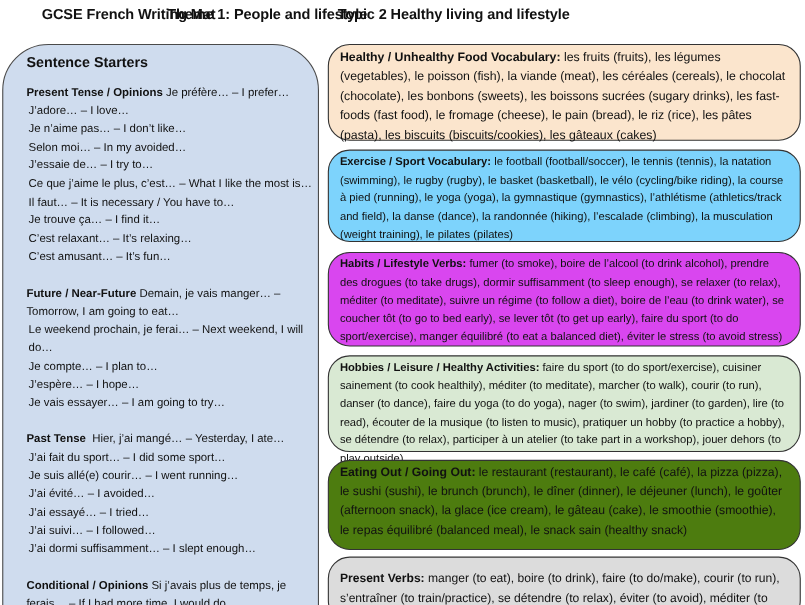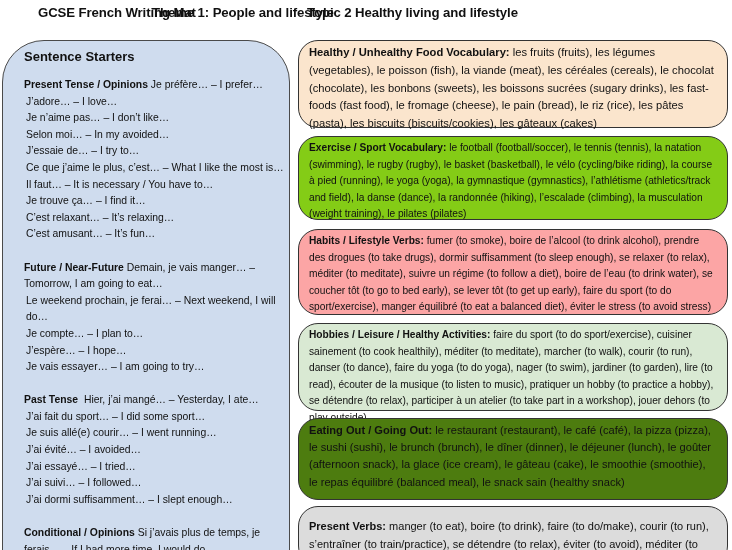--- a/index.html
+++ b/index.html
@@ -22,22 +22,22 @@
   .group .line { white-space: nowrap; padding-left: 2px; }
   .group .first { padding-left: 0; white-space: normal; }
   .group .wrap { white-space: normal; }
   .group b { font-weight: bold; }
 
   .vbox { position: absolute; left: 298px; width: 430px; box-sizing: border-box;
           border: 1px solid #333; border-radius: 20px;
           padding: 3px 10px 0 10px; font-size: 10.6px; line-height: 17.2px; }
   .vbox b { font-weight: bold; }
   #box-food { top: 40px; height: 88px; background: #fbe5cd; font-size: 11.2px; line-height: 17.8px; }
-  #box-sport { top: 136px; height: 84px; background: #84cc16; font-size: 10.2px; line-height: 16.5px; }
-  #box-habits { top: 229px; height: 86px; background: #fca5a5; font-size: 10.2px; line-height: 16.5px; }
+  #box-sport { top: 136px; height: 84px; background: #7dd3fc; font-size: 10.2px; line-height: 16.5px; }
+  #box-habits { top: 229px; height: 86px; background: #d946ef; font-size: 10.2px; line-height: 16.5px; }
   #box-hobbies { top: 323px; height: 88px; background: #d9e9d3; font-size: 10.2px; line-height: 16.5px; }
   #box-eating { top: 418px; height: 82px; background: #4d7c0f; font-size: 11.1px; line-height: 17.2px; }
   #box-verbs { top: 506px; height: 60px; background: #dcdcdc; font-size: 11px; line-height: 17.5px; padding-top: 11px; }
 </style>
 </head>
 <body>
 
 <div class="title-row">
   <span id="t1">GCSE French Writing Mat</span>
   <span id="t2">Theme 1: People and lifestyle</span>

